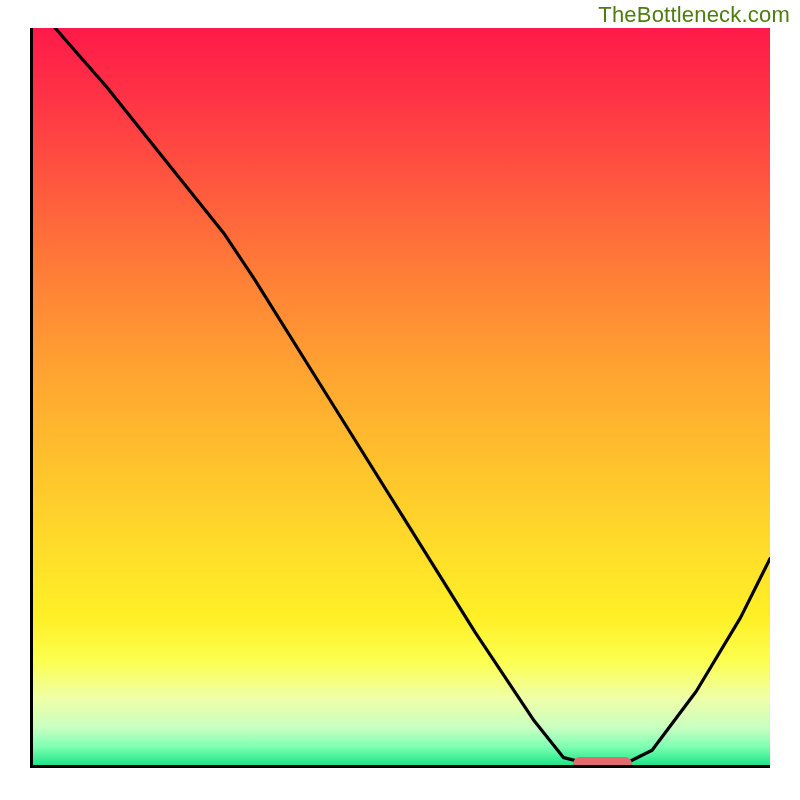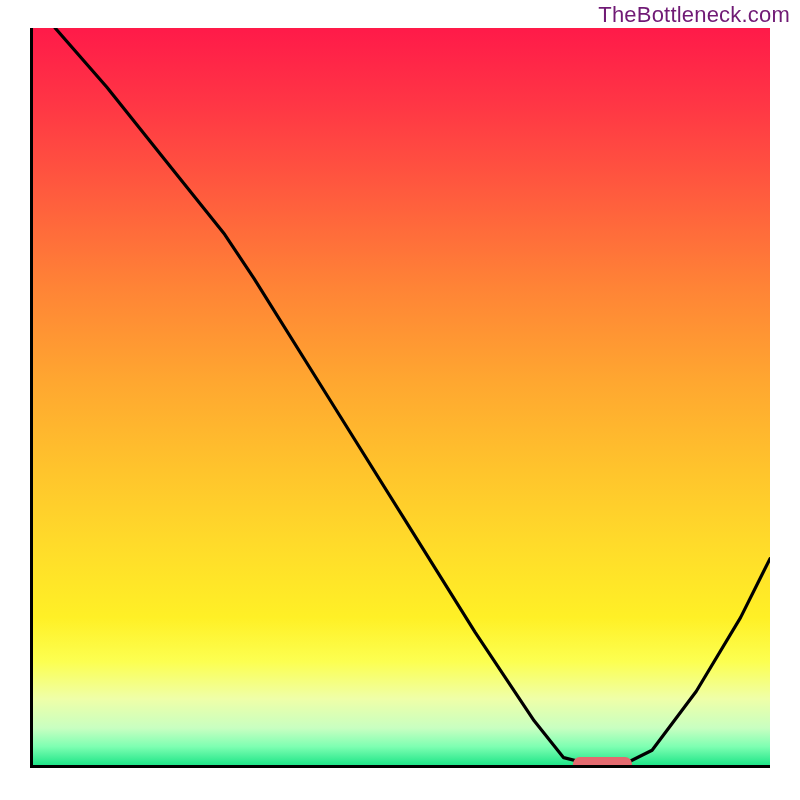--- a/index.html
+++ b/index.html
@@ -12,21 +12,21 @@
   }
   .container {
     position: relative;
     width: 800px;
     height: 800px;
   }
   .watermark {
     position: absolute;
     top: 2px;
     right: 10px;
-    color: #701a75;
+    color: #4d7c0f;
     font-size: 22px;
     font-weight: 500;
     letter-spacing: 0.2px;
     z-index: 30;
   }
   .plot-frame {
     position: absolute;
     left: 30px;
     top: 28px;
     width: 740px;

